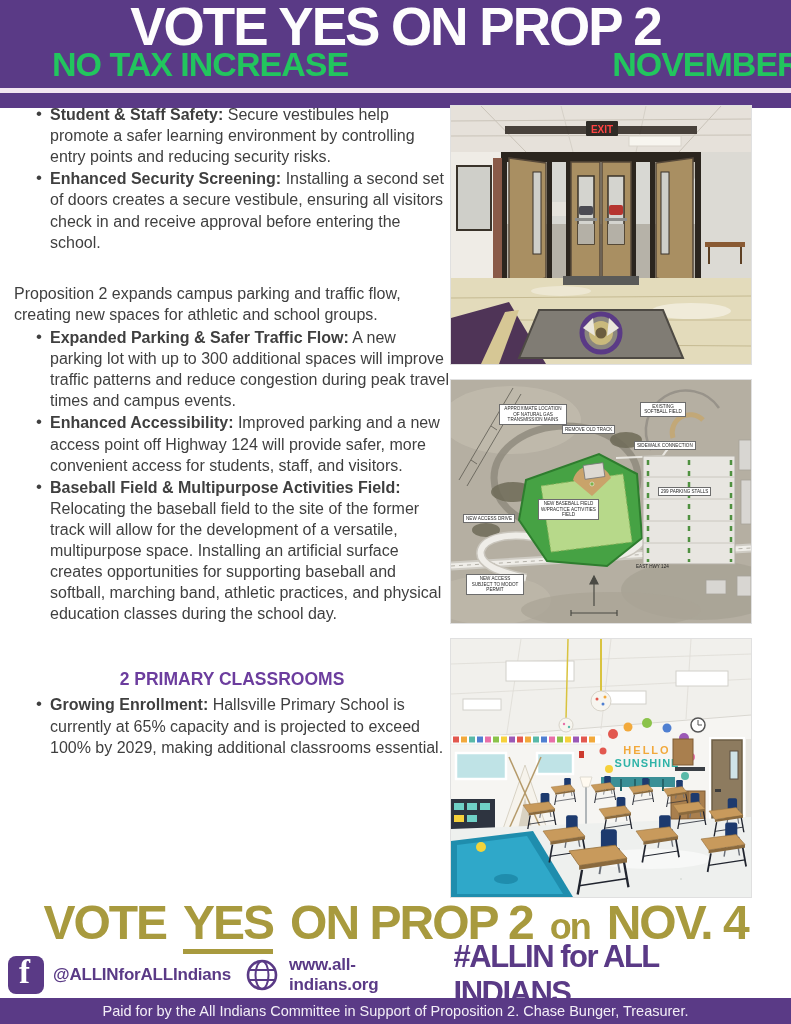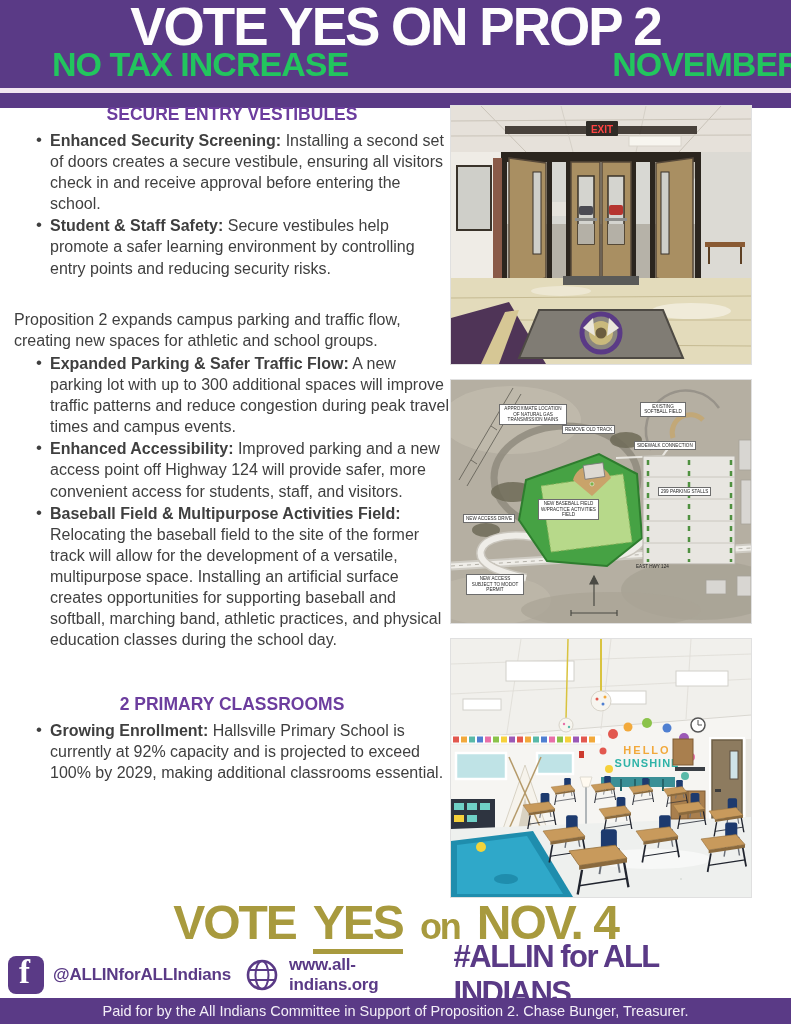--- a/index.html
+++ b/index.html
@@ -71,40 +71,39 @@
     <div class="hdr-row">
       <span>NO TAX INCREASE</span>
       <span>NOVEMBER 4</span>
     </div>
   </div>
   <div class="hdr-sep"></div>
 
   <div class="col-text">
 
     <div class="sp1">
-      <div class="sec-h">SECURE ENTRY VESTIBULES</div>
       <ul class="bullets">
+        <li><b>Student &amp; Staff Safety:</b><span> Secure vestibules help promote a safer learning environment by controlling entry points and reducing security risks.</span></li>
         <li><b>Enhanced Security Screening:</b><span> Installing a second set of doors creates a secure vestibule, ensuring all visitors check in and receive approval before entering the school.</span></li>
-        <li><b>Student &amp; Staff Safety:</b><span> Secure vestibules help promote a safer learning environment by controlling entry points and reducing security risks.</span></li>
       </ul>
     </div>
 
     <div class="sp2">
       <p class="intro">Proposition 2 expands campus parking and traffic flow, creating new spaces for athletic and school groups.</p>
       <ul class="bullets">
         <li><b>Expanded Parking &amp; Safer Traffic Flow:</b><span> A new parking lot with up to 300 additional spaces will improve traffic patterns and reduce congestion during peak travel times and campus events.</span></li>
         <li><b>Enhanced Accessibility:</b><span> Improved parking and a new access point off Highway 124 will provide safer, more convenient access for students, staff, and visitors.</span></li>
         <li><b>Baseball Field &amp; Multipurpose Activities Field:</b><span> Relocating the baseball field to the site of the former track will allow for the development of a versatile, multipurpose space. Installing an artificial surface creates opportunities for supporting baseball and softball, marching band, athletic practices, and physical education classes during the school day.</span></li>
       </ul>
     </div>
 
     <div class="sp3">
       <div class="sec-h">2 PRIMARY CLASSROOMS</div>
       <ul class="bullets">
-        <li><b>Growing Enrollment:</b><span> Hallsville Primary School is currently at 92% capacity and is projected to exceed 100% by 2029, making additional classrooms essential.</span></li>
+        <li><b>Growing Enrollment:</b><span> Hallsville Primary School is currently at 65% capacity and is projected to exceed 100% by 2029, making additional classrooms essential.</span></li>
       </ul>
     </div>
   </div>
 
   <div class="col-img">
 
     <div class="photo">
       <svg width="300" height="258" viewBox="0 0 300 258">
         <rect x="0" y="0" width="300" height="258" fill="#f0eeea"></rect>
 
@@ -455,20 +454,21 @@
           <use href="#desk" transform="translate(250,200) scale(1.1)"></use>
           <use href="#desk" transform="translate(118,212) scale(1.45)"></use>
         </g>
       </svg>
     </div>
   </div>
 
   <div class="cta">
     <span>VOTE</span>
     <span class="yes">YES</span>
+    <span>ON PROP 2</span>
     <span class="small-on">on</span>
     <span>NOV. 4</span>
   </div>
 
   <div class="social">
     <div class="fb">
         <span>f</span>
       </div>
     <span class="handle">@ALLINforALLIndians</span>
     <svg class="globe" width="36" height="36" viewBox="0 0 36 36">

